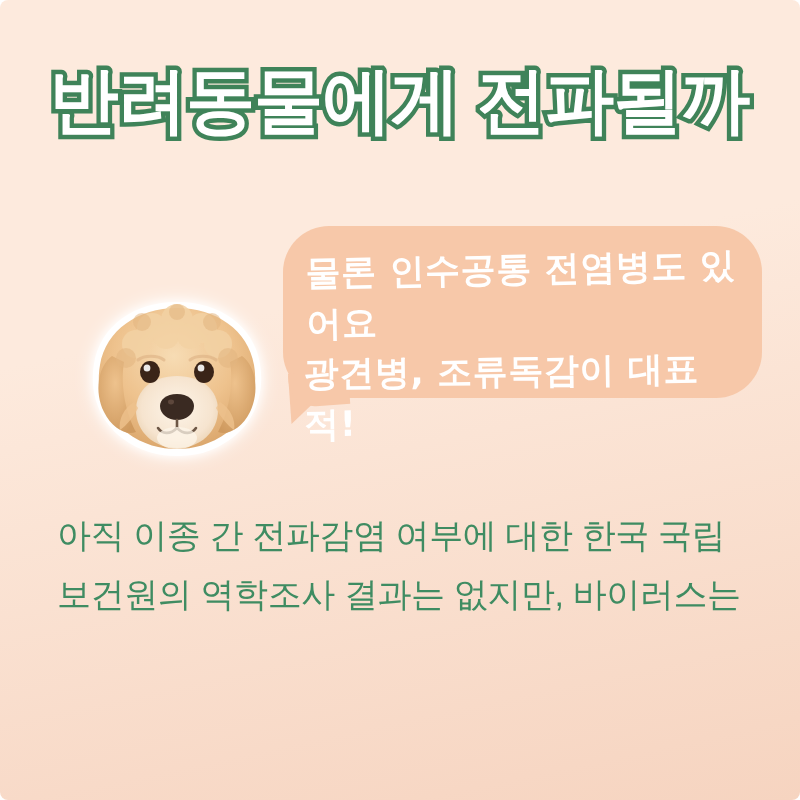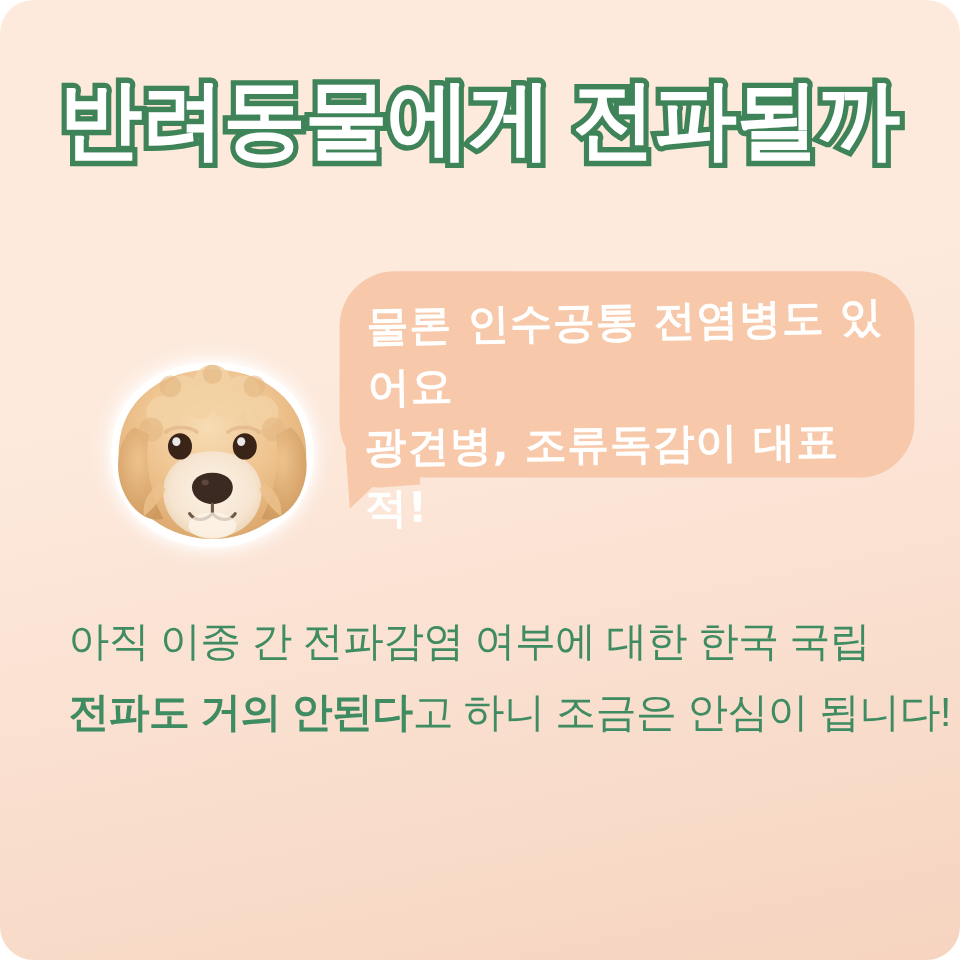--- a/index.html
+++ b/index.html
@@ -132,21 +132,21 @@
     line-height: 59px;
     letter-spacing: -0.4px;
     white-space: nowrap;
   }
   #body-text .ln { display: block; }
   #body-text b { font-weight: 700; }
 </style>
 </head>
 <body>
 
-<div id="card" style="background: linear-gradient(168deg, rgb(253, 234, 221) 0%, rgb(253, 234, 221) 38%, rgb(246, 212, 192) 100%); border-radius: 28px;">
+<div id="card" style="background: linear-gradient(168deg, rgb(253, 234, 221) 0%, rgb(253, 234, 221) 38%, rgb(246, 212, 192) 100%); border-radius: 8px;">
 
   <div id="title-block">
     <span id="title-text" style="color: rgb(255, 255, 255); -webkit-text-stroke: 9px rgb(63, 131, 89);">반려동물에게 전파될까</span>
   </div>
 
   <div id="bubble" style="background: rgb(247, 200, 169);"></div>
   <div id="bubble-tail" style="border-left-color: rgb(247, 200, 169);"></div>
   <div id="bubble-text" style="color: rgb(255, 255, 255);">
     <span class="bl">물론 인수공통 전염병도 있어요</span>
     <span class="bl">광견병, 조류독감이 대표적!</span>
@@ -242,16 +242,16 @@
       <path d="M95 122 L95 130" stroke="#6d5746" stroke-width="2.6" stroke-linecap="round"></path>
       <path d="M95 130 C88 137 80 136 76 130" stroke="#6d5746" stroke-width="2.6" fill="none" stroke-linecap="round"></path>
       <path d="M95 130 C102 137 110 136 114 130" stroke="#6d5746" stroke-width="2.6" fill="none" stroke-linecap="round"></path>
 
       <ellipse cx="95" cy="140" rx="20" ry="11" fill="#fdf6ea" opacity="0.75"></ellipse>
     </svg>
   </div>
 
   <div id="body-text" style="color: rgb(63, 140, 98);">
       <span class="ln"><span>아직 이종 간 전파감염 여부에 대한 한국 국립</span></span>
-      <span class="ln"><b>전파도 거의 안된다</b><span>고 하니 조금은 안심이 됩니다!</span></span>
+      <span class="ln"><span>보건원의 역학조사 결과는 없지만, 바이러스는</span></span>
     </div>
 
 </div>
 
 </body></html>

